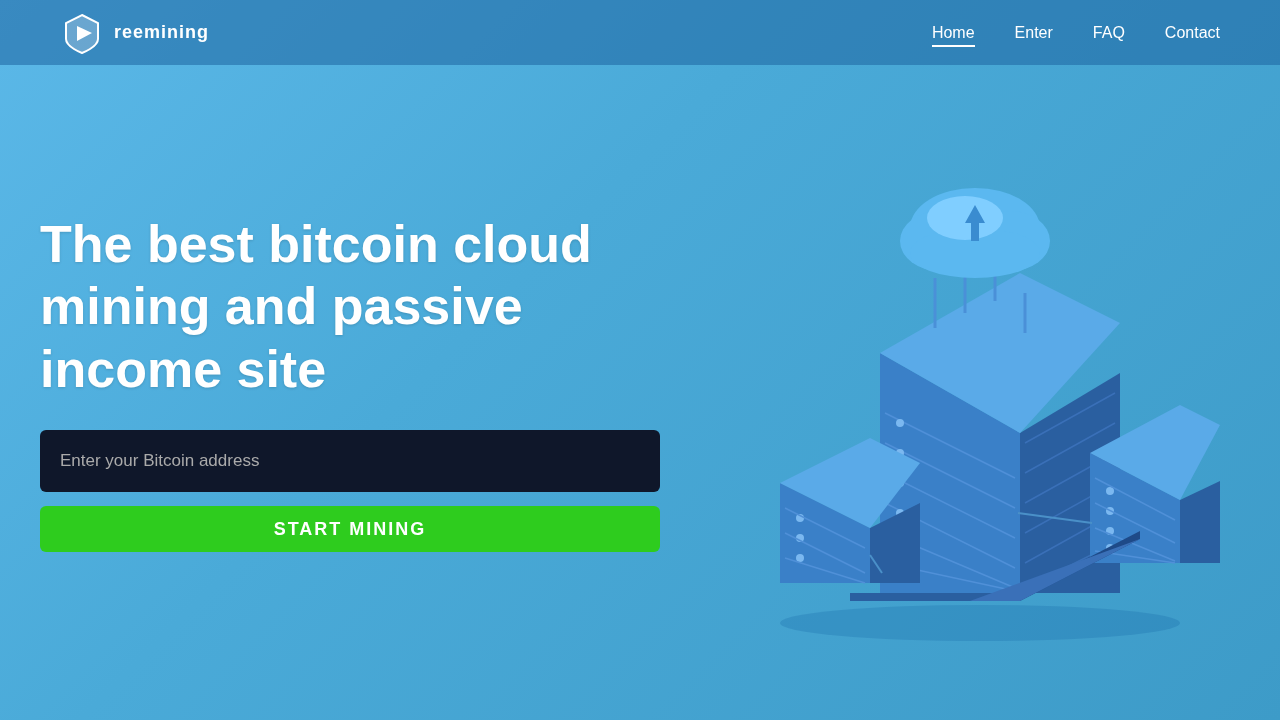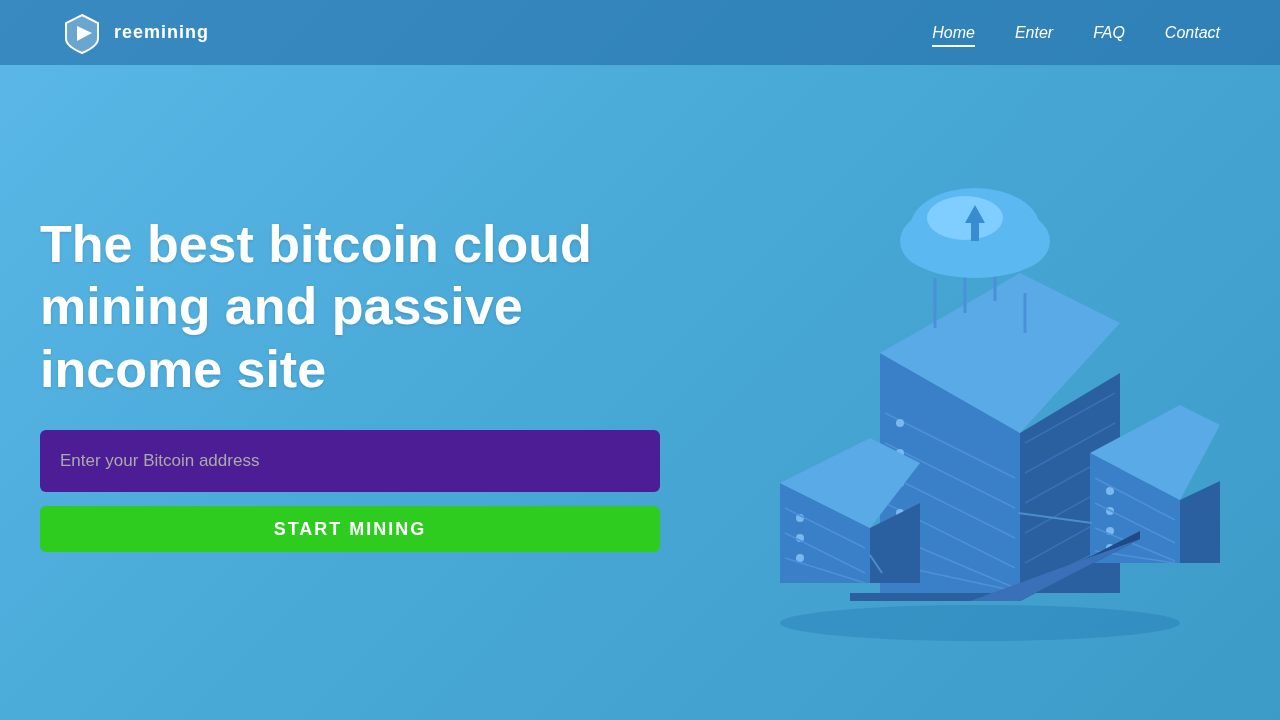--- a/index.html
+++ b/index.html
@@ -45,21 +45,20 @@
       gap: 40px;
       list-style: none;
     }
 
     .nav-links li a {
       color: #fff;
       text-decoration: none;
       font-size: 16px;
       font-weight: 500;
       padding-bottom: 4px;
-      font-style: italic;
     }
 
     .nav-links li.active a {
       border-bottom: 2px solid #fff;
     }
 
     
     .hero {
       display: flex;
       align-items: center;
@@ -80,21 +79,21 @@
       font-size: 52px;
       font-weight: 700;
       line-height: 1.2;
       margin-bottom: 30px;
       text-shadow: 0 1px 3px rgba(0,0,0,0.15);
     }
 
     .input-field {
       width: 620px;
       height: 62px;
-      background: #4c1d95;
+      background: #0f172a;
       border: none;
       border-radius: 6px;
       padding: 0 20px;
       font-size: 17px;
       color: #888;
       margin-bottom: 14px;
       outline: none;
     }
 
     .input-field::placeholder {

